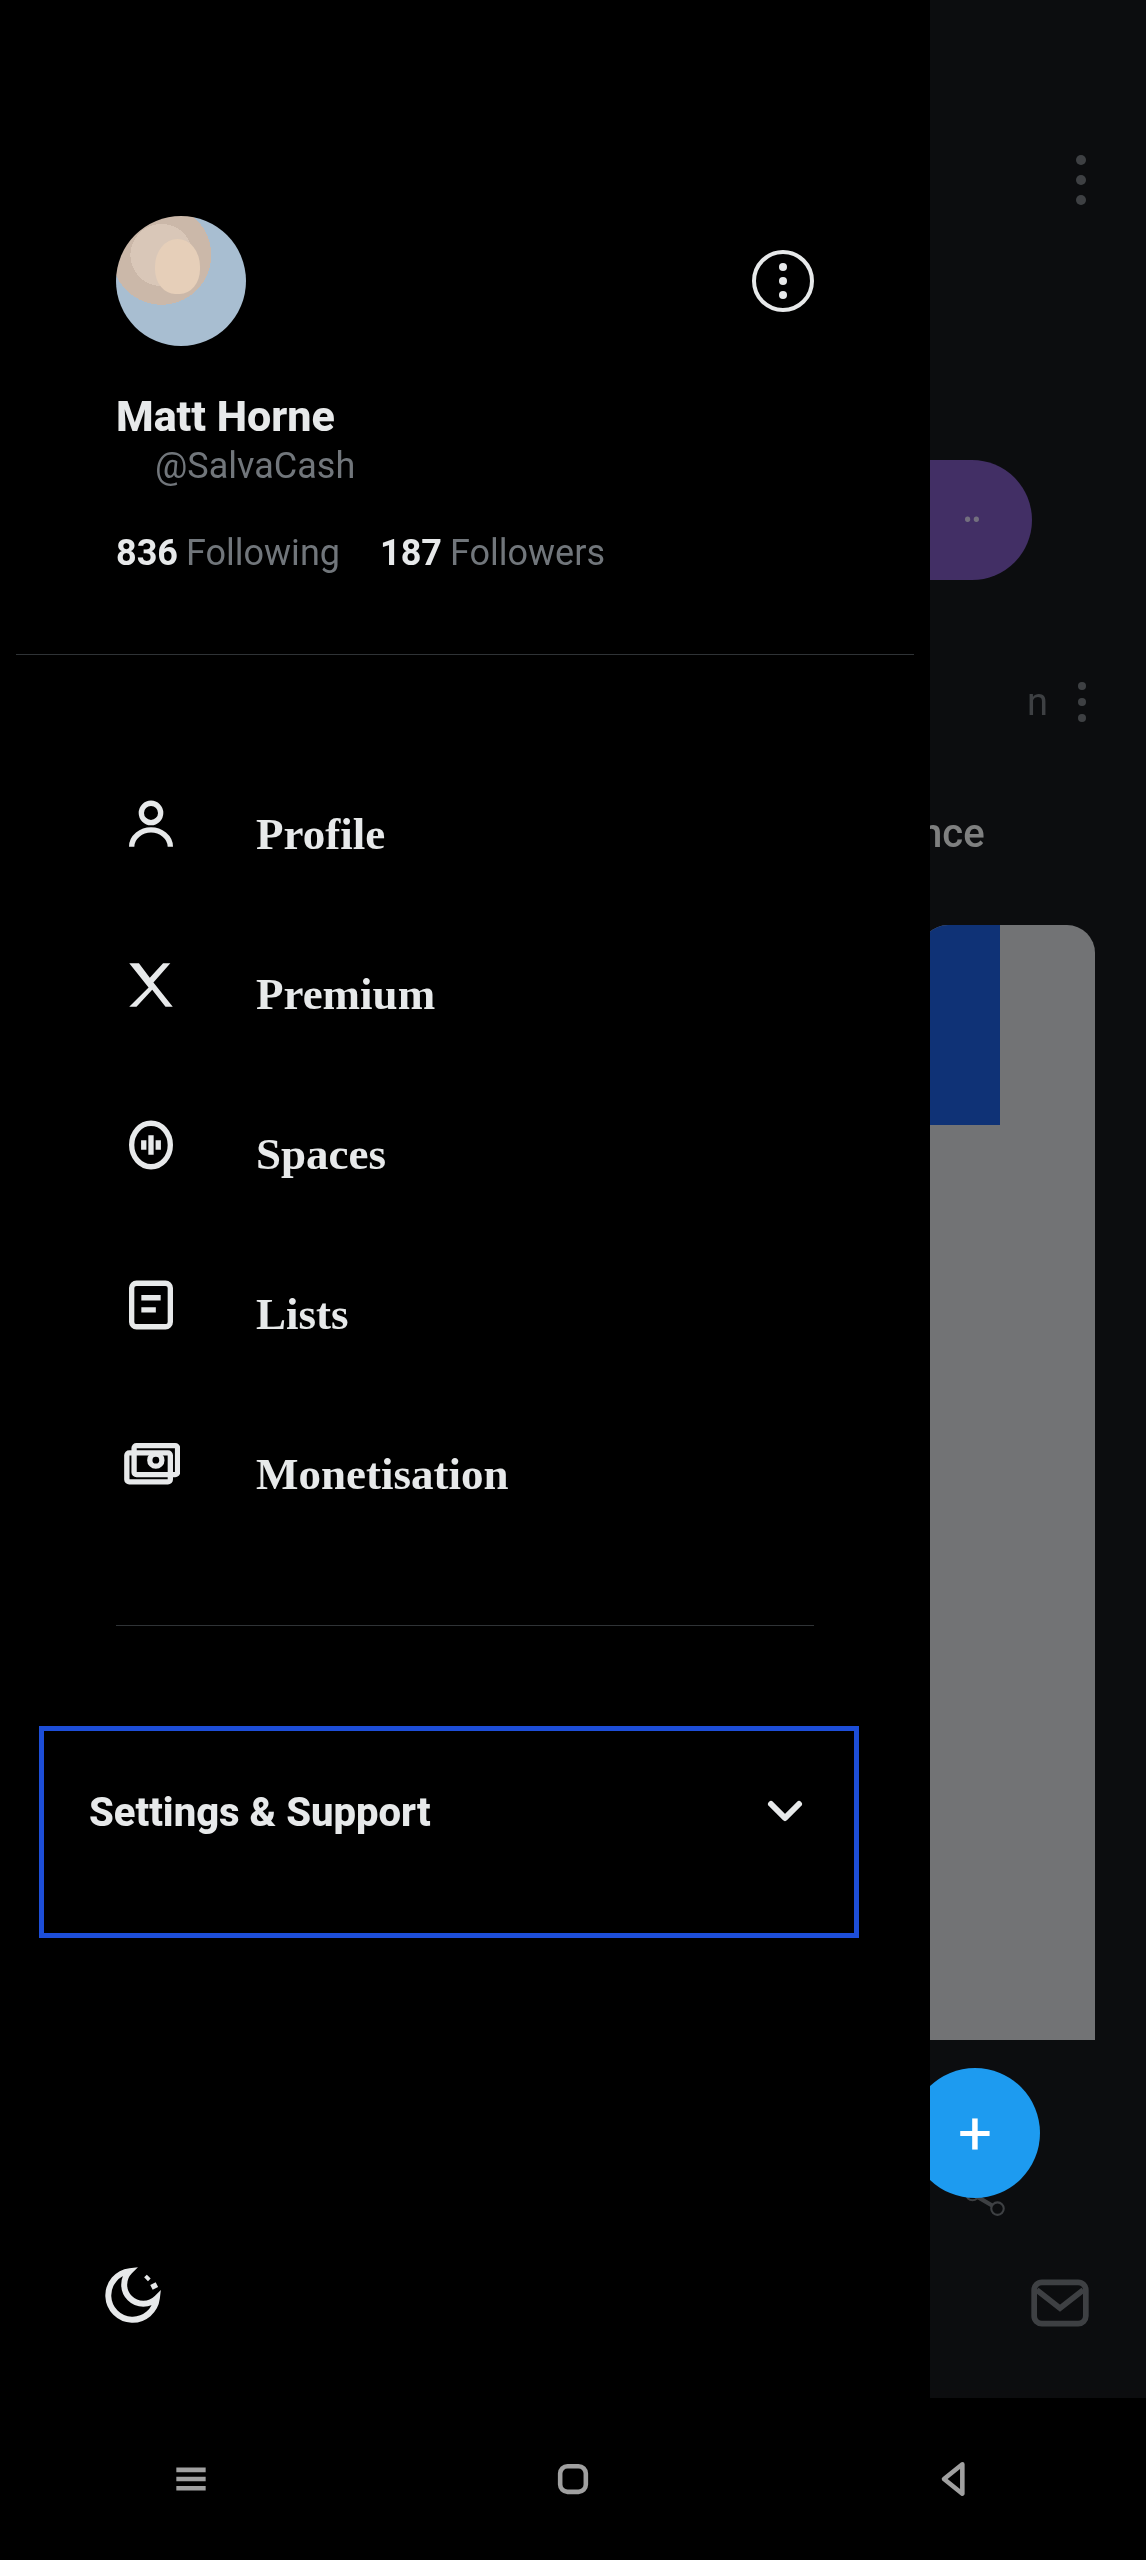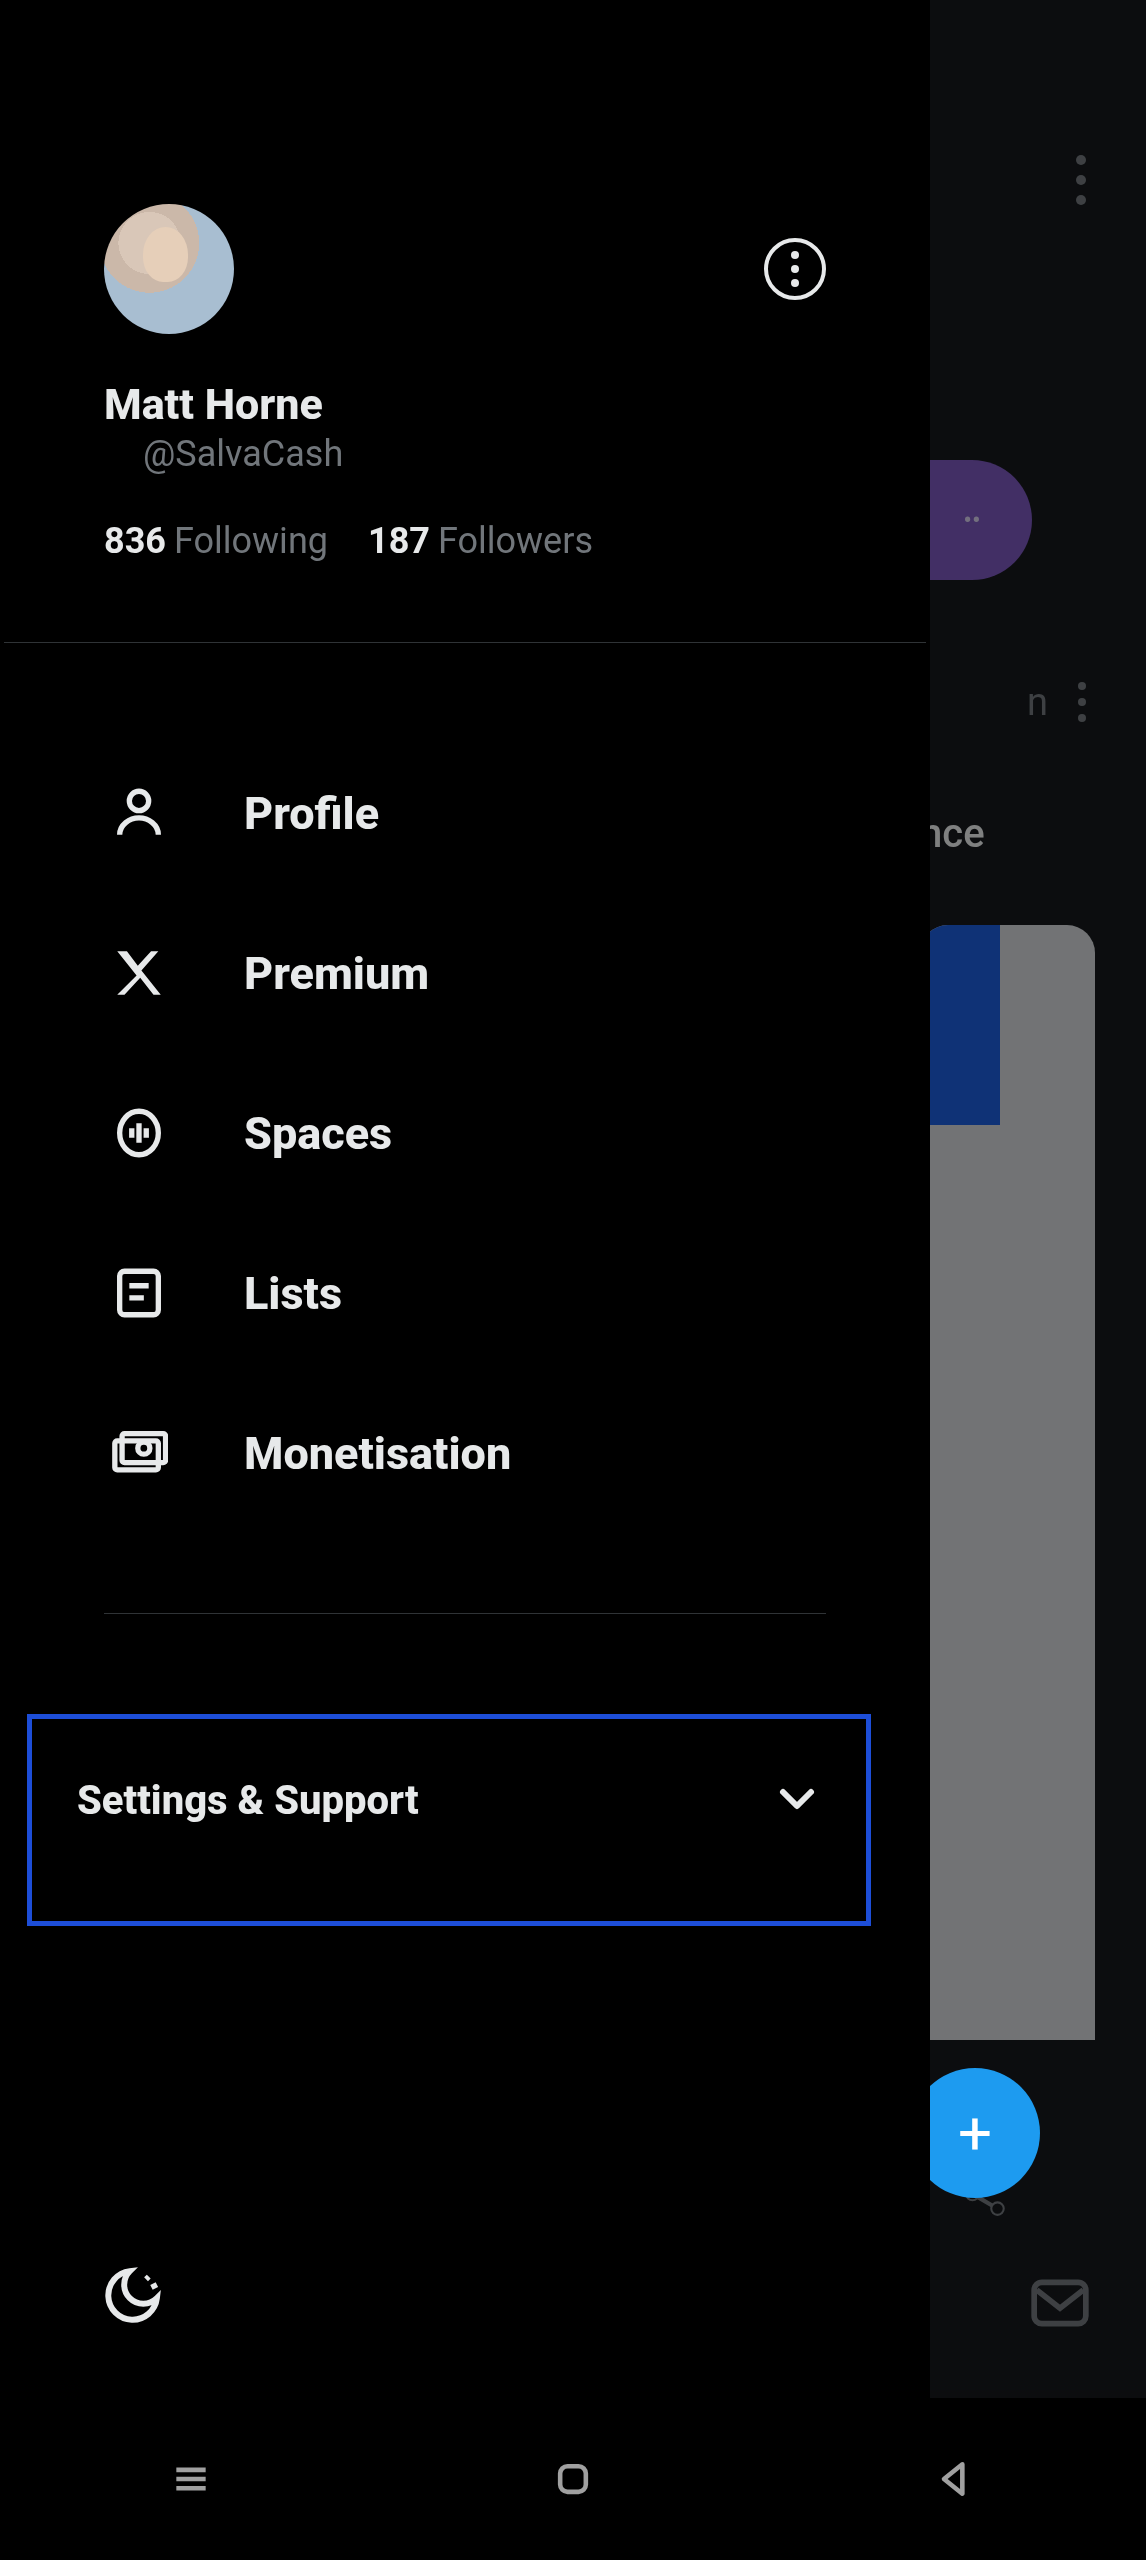--- a/index.html
+++ b/index.html
@@ -30,21 +30,21 @@
     font-size: 18px; line-height: 18px; font-weight: 700;
   }
 
   
   .drawer {
     position: absolute;
     left: 0; top: 0;
     width: 930px;
     height: 2398px;
     background: #000;
-    padding: 4px;
+    padding: 16px;
     z-index: 5;
   }
 
   .drawer-top {
     padding: 200px 100px 0 100px;
   }
 
   .avatar-row {
     display: flex;
     justify-content: space-between;
@@ -96,24 +96,25 @@
     border-top: 1px solid #2f3336;
     margin: 80px 0 0 0;
   }
 
   
   .menu {
     padding: 90px 0 0 0;
   }
   .menu-item {
     display: flex;
-    align-items: center;
+    align-items: flex-end;
     gap: 70px;
     padding: 45px 100px;
     cursor: pointer;
+    font-family: Liberation Serif, serif;
   }
   .menu-icon {
     width: 70px; height: 70px;
     display: flex; align-items: center; justify-content: center;
   }
   .menu-icon svg { width: 58px; height: 58px; stroke: #e7e9ea; fill: none; stroke-width: 2.2; }
   .menu-label {
     font-size: 45px; font-weight: 800; color: #e7e9ea;
   }
 

